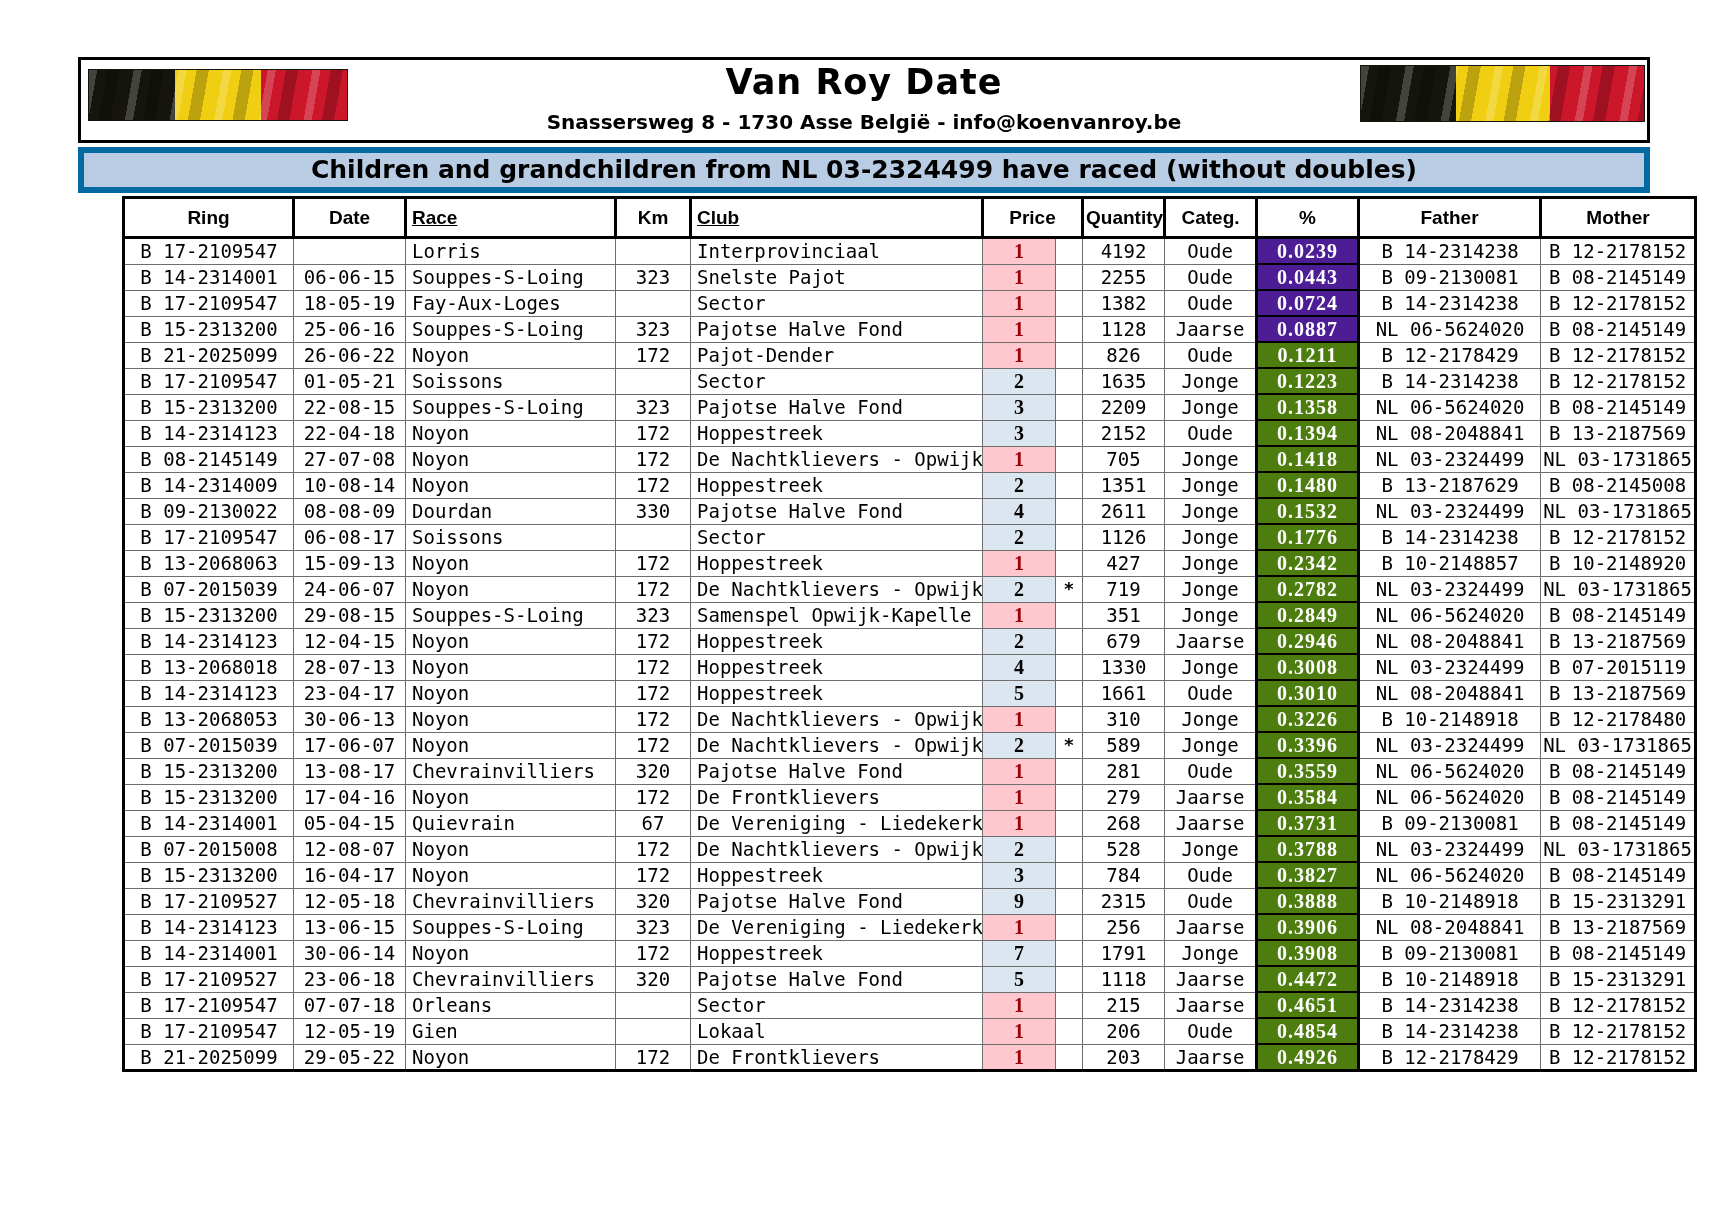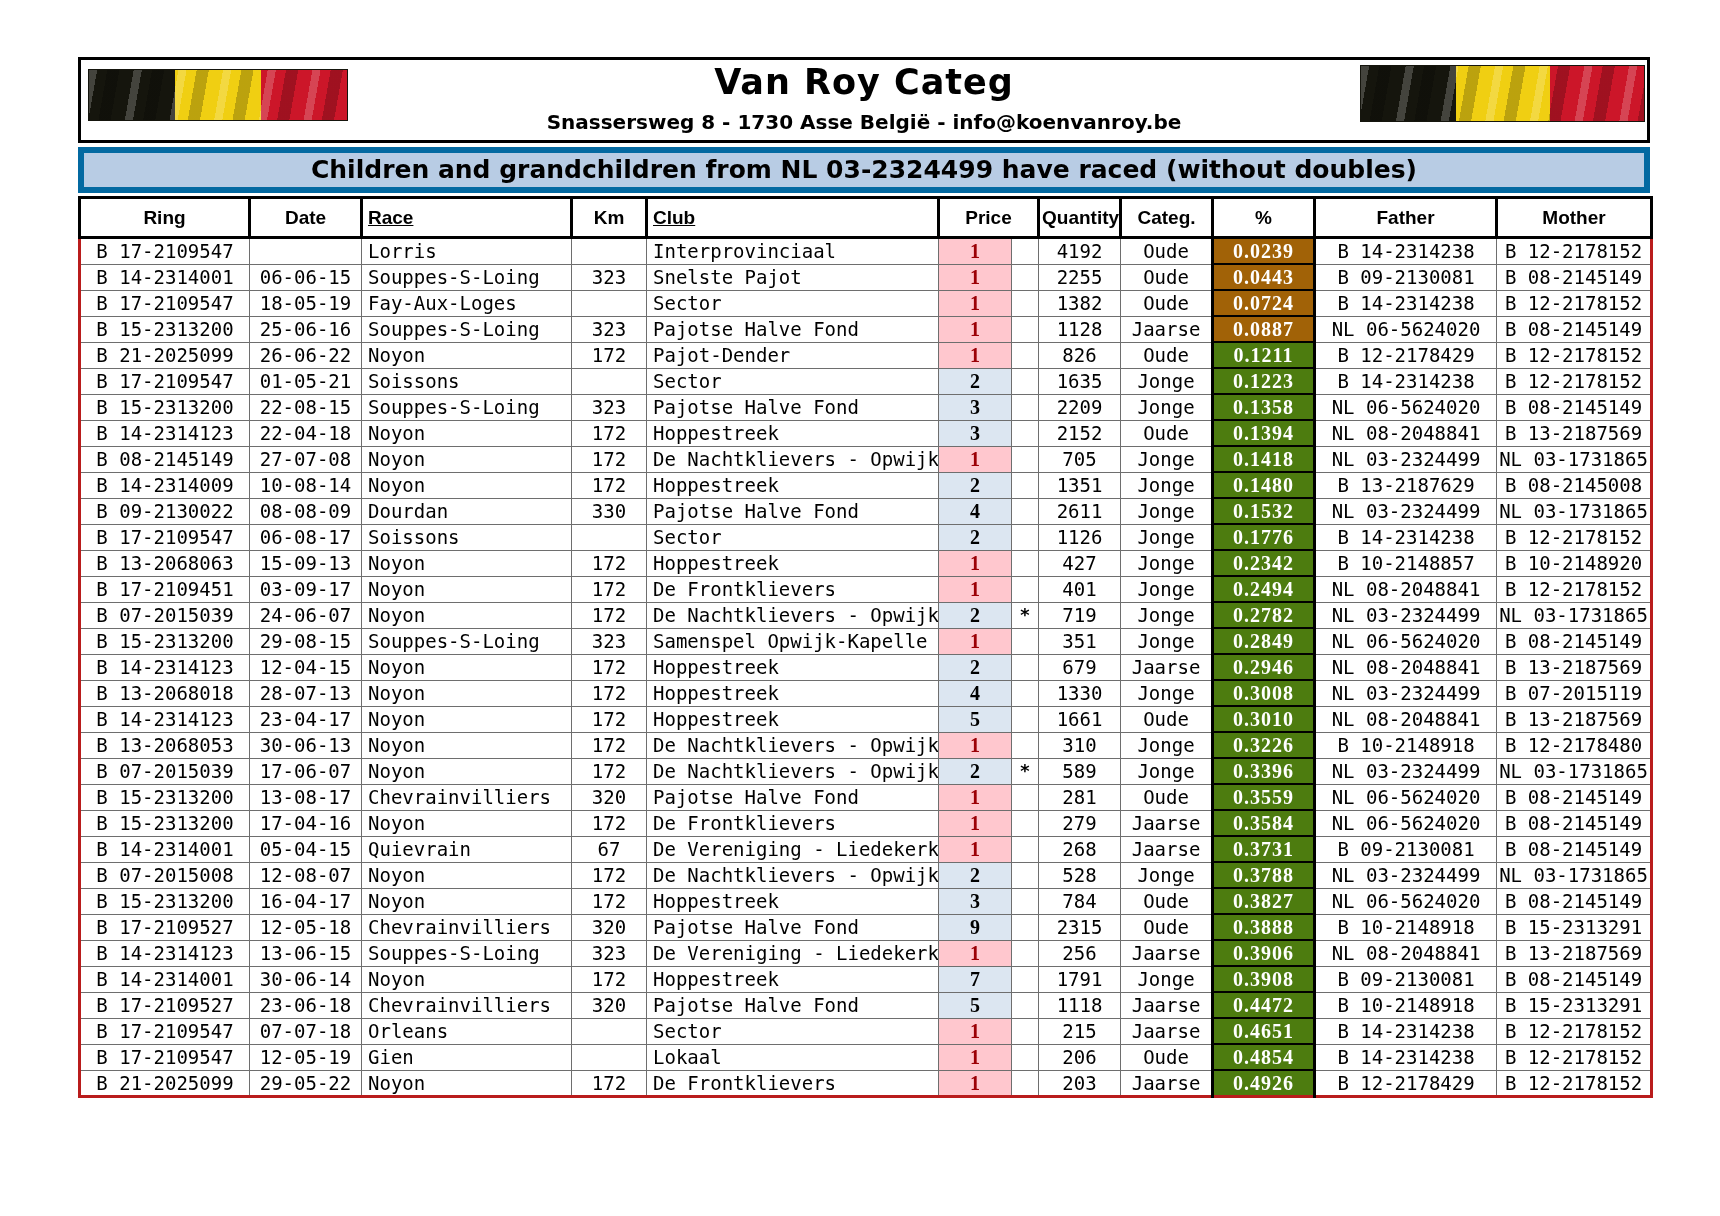--- a/index.html
+++ b/index.html
@@ -15,45 +15,45 @@
   .flag-left{left:7px;top:9px;width:258px;height:50px;}
   .flag-right{right:2px;top:5px;width:283px;height:55px;}
   .title{position:absolute;left:0;right:0;top:2px;text-align:center;font-size:35px;font-weight:bold;letter-spacing:1px;}
   .subtitle{position:absolute;left:0;right:0;top:50px;text-align:center;font-size:20px;font-weight:bold;}
 
   
   .banner{margin-top:4px;border:6px solid #0369a1;background:#b8cce4;height:34px;line-height:34px;
     text-align:center;font-size:25px;font-weight:bold;}
 
   
-  table{margin-top:3px;width:1572px;border-collapse:collapse;table-layout:fixed;border:3px solid #b91c1c;background:#fff;}
+  table{margin-top:3px;width:1572px;border-collapse:collapse;table-layout:fixed;border:3px solid #000000;background:#fff;margin-left:44px;}
   th{border:3px solid #000;font-family:"Liberation Sans",sans-serif;font-weight:bold;font-size:19px;
      height:37px;padding:0 2px;text-align:center;white-space:nowrap;overflow:hidden;}
   th.left{text-align:left;padding-left:5px;text-decoration:underline;}
   tbody tr{height:24.6px;}
   td{border:1px solid #6e6e6e;font-family:"DejaVu Sans Mono",monospace;font-size:19px;line-height:24px;
      padding:0;text-align:center;white-space:nowrap;overflow:hidden;}
   td.left{text-align:left;padding-left:6px;}
   td.c-price{font-family:"Liberation Serif",serif;font-weight:bold;font-size:20px;}
   td.c-price.one{background:#ffc7ce;color:#9c0006;}
   td.c-price.multi{background:#dce6f1;color:#000;}
   td.c-star{font-weight:bold;font-size:18px;}
   td.c-pct{border-left:3px solid #000;border-right:3px solid #000;border-top:2px solid #000;border-bottom:2px solid #000;
      font-family:"Liberation Serif",serif;font-weight:bold;font-size:20px;color:#fff;letter-spacing:1px;}
-  td.c-pct.blue{background:#a16207;text-align:center;}
+  td.c-pct.blue{background:#4c1d95;text-align:center;}
   td.c-pct.red{background:#4d7c0f;}
 </style>
 </head>
 <body>
 
 <div class="sheet">
 
   <div class="header-box">
     <div class="flag flag-left"></div>
-    <div class="title">Van Roy Categ</div>
+    <div class="title">Van Roy Date</div>
     <div class="subtitle">Snassersweg 8 - 1730 Asse België - info@koenvanroy.be</div>
     <div class="flag flag-right"></div>
   </div>
 
   <div class="banner">Children and grandchildren from NL 03-2324499 have raced (without doubles)</div>
 
   <table>
     <colgroup>
       <col style="width:170px">
         <col style="width:112px">
@@ -260,34 +260,20 @@
           <td class="c-club left">Hoppestreek</td>
           <td class="c-price one">1</td>
           <td class="c-star"></td>
           <td class="c-qty">427</td>
           <td class="c-categ">Jonge</td>
           <td class="c-pct red">0.2342</td>
           <td class="c-father">B 10-2148857</td>
           <td class="c-mother">B 10-2148920</td>
         </tr>
         <tr>
-          <td class="c-ring">B 17-2109451</td>
-          <td class="c-date">03-09-17</td>
-          <td class="c-race left">Noyon</td>
-          <td class="c-km">172</td>
-          <td class="c-club left">De Frontklievers</td>
-          <td class="c-price one">1</td>
-          <td class="c-star"></td>
-          <td class="c-qty">401</td>
-          <td class="c-categ">Jonge</td>
-          <td class="c-pct red">0.2494</td>
-          <td class="c-father">NL 08-2048841</td>
-          <td class="c-mother">B 12-2178152</td>
-        </tr>
-        <tr>
           <td class="c-ring">B 07-2015039</td>
           <td class="c-date">24-06-07</td>
           <td class="c-race left">Noyon</td>
           <td class="c-km">172</td>
           <td class="c-club left">De Nachtklievers - Opwijk</td>
           <td class="c-price multi">2</td>
           <td class="c-star">*</td>
           <td class="c-qty">719</td>
           <td class="c-categ">Jonge</td>
           <td class="c-pct red">0.2782</td>

